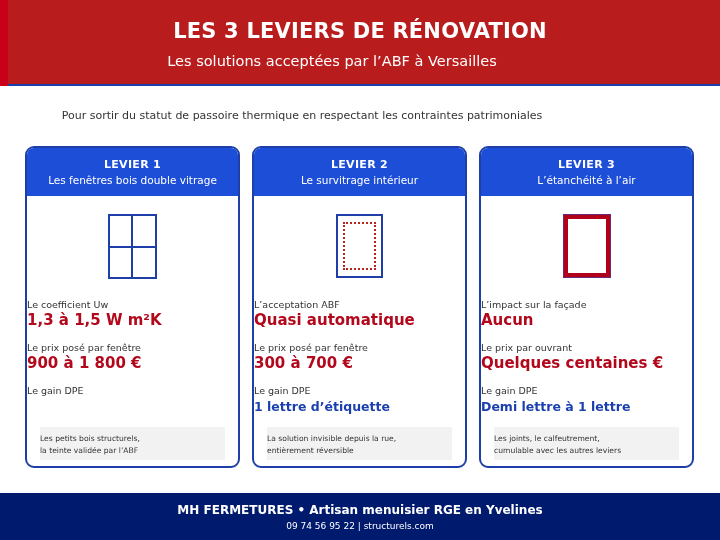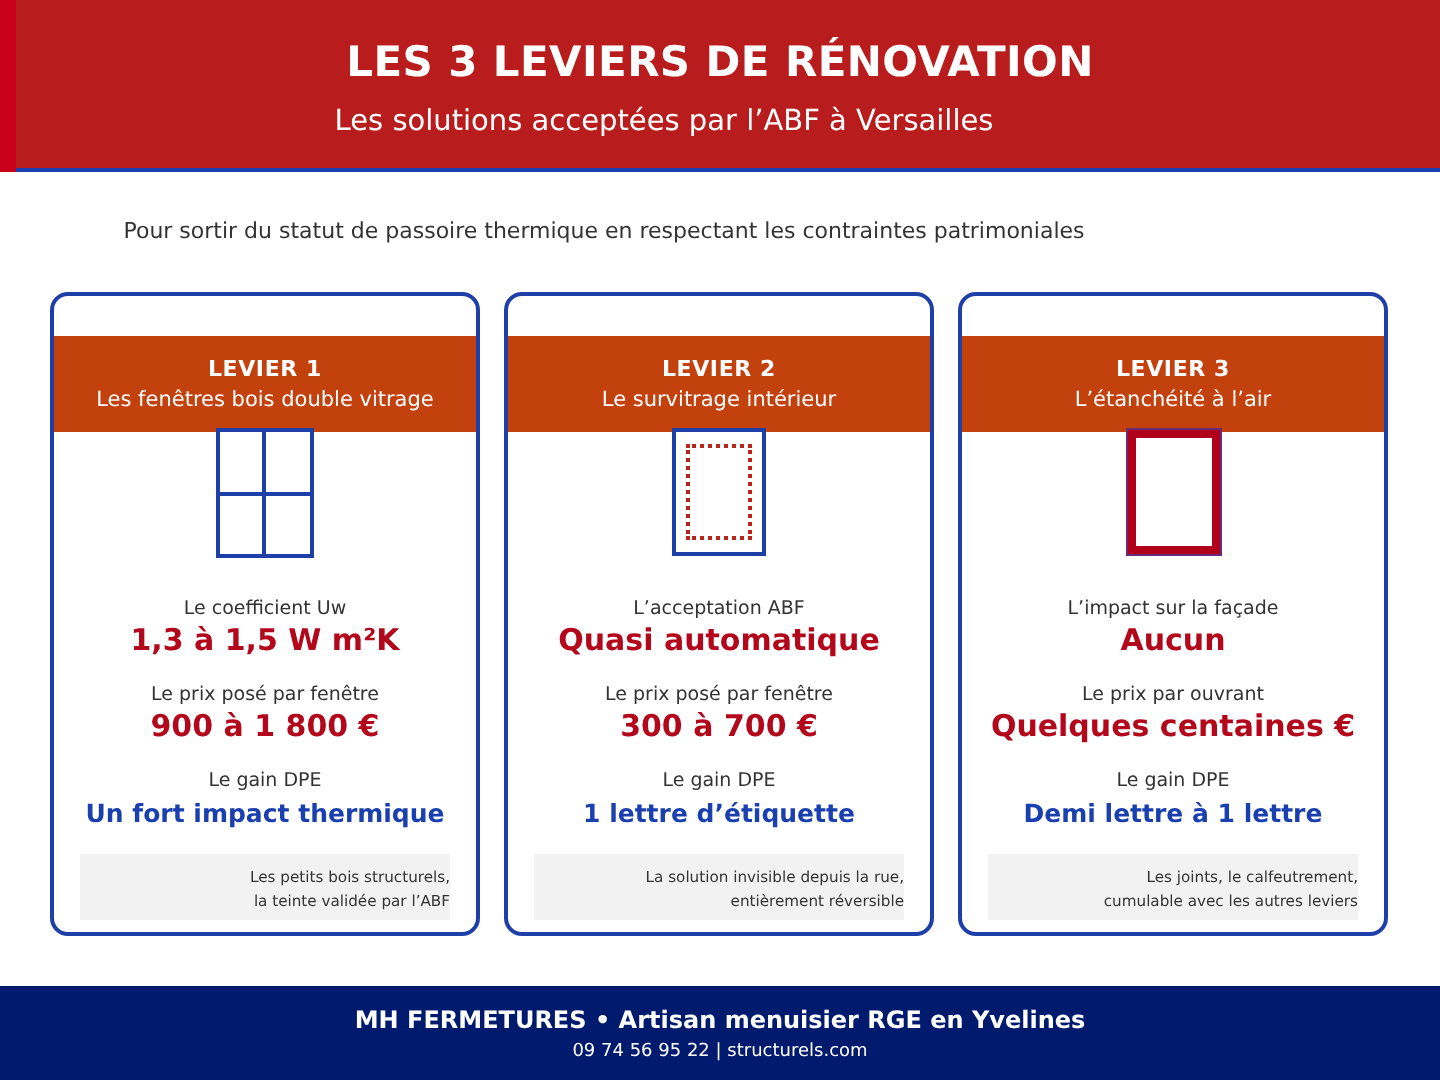--- a/index.html
+++ b/index.html
@@ -25,23 +25,22 @@
     position: absolute; left: 0; width: 604px; top: 109px; text-align: center;
     font-size: 11px; color: #333333;
   }
 
   .card {
     position: absolute; top: 146px; height: 322px; width: 215px;
     border: 2px solid #1e3fa8; border-radius: 9px; background: #ffffff;
     overflow: hidden;
   }
   .card-head {
-    height: 48px; background: #c2410c; text-align: center; color: #fff;
+    height: 48px; background: #1d4ed8; text-align: center; color: #fff;
     padding-top: 10px;
-    margin-top: 20px;
   }
   .card-label { font-weight: bold; font-size: 11px; letter-spacing: 0.3px; }
   .card-sub { font-size: 10.5px; margin-top: 3px; }
 
   .icon-wrap { position: absolute; left: 0; width: 100%; top: 64px; height: 68px; }
   .icon-window {
     position: absolute; left: 50%; margin-left: -25px; top: 2px; width: 49px; height: 65px;
     border: 2px solid #1e3fa8;
   }
   .icon-window .vbar { position: absolute; left: 21px; top: 0; width: 2px; height: 100%; background: #1e3fa8; }
@@ -52,29 +51,29 @@
   }
   .icon-overglass .inner {
     position: absolute; left: 5px; top: 6px; right: 5px; bottom: 6px;
     border: 2px dotted #b8241c;
   }
   .icon-seal {
     position: absolute; left: 50%; margin-left: -24px; top: 2px; width: 48px; height: 64px;
     border: 5px solid #b0001a; outline: 1px solid #6a2a7a; outline-offset: -1px;
   }
 
-  .metric { position: absolute; left: 0; width: 100%; text-align: center; }
+  .metric { position: absolute; left: 0; width: 100%; }
   .metric-label { font-size: 9.5px; color: #333333; }
   .metric-value { font-size: 15px; font-weight: bold; margin-top: 1px; }
   .val-red { color: #b3081c; }
   .val-blue { color: #1a3fae; font-size: 12.5px; margin-top: 3px; }
 
   .note {
     position: absolute; left: 13px; right: 13px; top: 279px; height: 33px;
-    background: #f2f2f2; text-align: right; font-size: 7.6px; color: #333333;
+    background: #f2f2f2; text-align: left; font-size: 7.6px; color: #333333;
     padding-top: 6px; line-height: 12px;
   }
 
   .footer {
     position: absolute; left: 0; top: 493px; width: 720px; height: 47px;
     background: #001a6e;
   }
   .footer-title {
     position: absolute; left: 0; width: 720px; top: 10px; text-align: center;
     color: #fff; font-weight: bold; font-size: 12px;
@@ -110,21 +109,20 @@
   <div class="metric" style="top:151px;">
     <div class="metric-label">Le coefficient Uw</div>
     <div class="metric-value val-red">1,3 à 1,5 W m²K</div>
   </div>
   <div class="metric" style="top:194px;">
     <div class="metric-label">Le prix posé par fenêtre</div>
     <div class="metric-value val-red">900 à 1 800 €</div>
   </div>
   <div class="metric" style="top:237px;">
     <div class="metric-label">Le gain DPE</div>
-    <div class="metric-value val-blue">Un fort impact thermique</div>
   </div>
   <div class="note">
     <div>Les petits bois structurels,</div>
     <div>la teinte validée par l’ABF</div>
   </div>
 </div>
 
 <div class="card" style="left:252px;">
   <div class="card-head">
     <div class="card-label">LEVIER 2</div>

